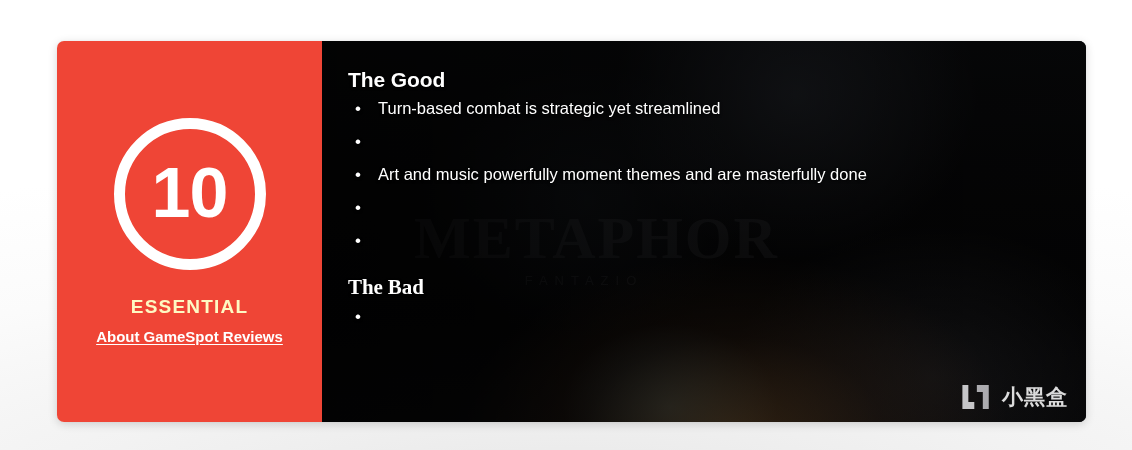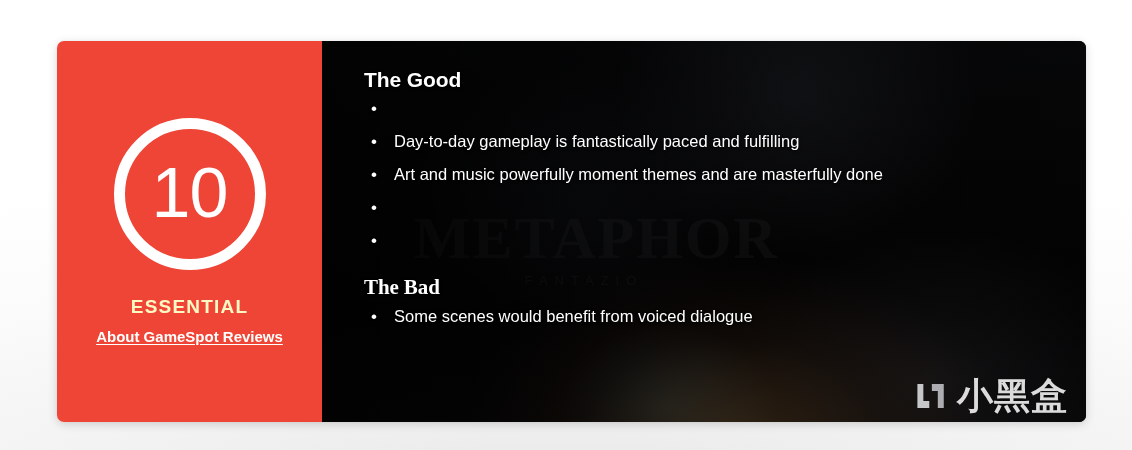--- a/index.html
+++ b/index.html
@@ -57,21 +57,21 @@
     border: 11px solid #ffffff;
     border-radius: 50%;
     box-sizing: content-box;
     display: flex;
     align-items: center;
     justify-content: center;
   }
   .score-value {
     color: #ffffff;
     font-size: 70px;
-    font-weight: normal;
+    font-weight: bold;
     line-height: 1;
     letter-spacing: -1px;
     margin-top: -3px;
   }
   .score-label {
     position: absolute;
     left: 0;
     right: 0;
     top: 255px;
     text-align: center;
@@ -142,22 +142,21 @@
   }
   
   .bg-scrim {
     position: absolute;
     inset: 0;
     background: linear-gradient(90deg, rgba(0,0,0,0.78) 0%, rgba(0,0,0,0.60) 45%, rgba(0,0,0,0.46) 100%);
   }
 
   .content-inner {
     position: relative;
-    padding: 27px 0 0 18px;
-    margin-left: 24px;
+    padding: 27px 0 0 26px;
   }
   .section-heading {
     color: #ffffff;
     font-size: 21px;
     font-weight: bold;
     letter-spacing: -0.1px;
     margin: 0 0 6px 0;
     text-shadow: 0 1px 3px rgba(0,0,0,0.9);
   }
   .section-heading.bad { margin-top: 24px; font-family: Liberation Serif, serif; }
@@ -203,21 +202,21 @@
     opacity: 0.92;
     pointer-events: none;
   }
   .watermark .mark-glyph {
     width: 34px;
     height: 34px;
     display: block;
   }
   .watermark .mark-text {
     color: rgba(255,255,255,0.93);
-    font-size: 36px;
+    font-size: 21px;
     font-weight: bold;
     letter-spacing: 1px;
     line-height: 1;
     font-family: "DejaVu Sans", sans-serif;
   }
 </style>
 </head>
 <body>
 
 <div class="page">
@@ -246,43 +245,42 @@
 
       <div class="bg-scrim"></div>
 
       <div class="content-inner">
 
         <h2 class="section-heading">The Good</h2>
 
         <ul class="pros-list">
           <li class="bullet-row">
             <span class="bullet-dot">•</span>
-          </li>
-          <li class="bullet-row">
-            <span class="bullet-dot">•</span>
-            <span class="bullet-text">Day-to-day gameplay is fantastically paced and fulfilling</span>
+            <span class="bullet-text">Turn-based combat is strategic yet streamlined</span>
+          </li>
+          <li class="bullet-row">
+            <span class="bullet-dot">•</span>
           </li>
           <li class="bullet-row">
             <span class="bullet-dot">•</span>
             <span class="bullet-text">Art and music powerfully moment themes and are masterfully done</span>
           </li>
           <li class="bullet-row">
             <span class="bullet-dot">•</span>
           </li>
           <li class="bullet-row">
             <span class="bullet-dot">•</span>
           </li>
         </ul>
 
         <h2 class="section-heading bad">The Bad</h2>
 
         <ul class="cons-list">
           <li class="bullet-row">
             <span class="bullet-dot">•</span>
-            <span class="bullet-text">Some scenes would benefit from voiced dialogue</span>
           </li>
         </ul>
 
       </div>
 
       <div class="watermark">
         <svg class="mark-glyph" viewBox="0 0 40 40">
           <path d="M4 6 L4 34 L18 34 L18 26 L11 26 L11 6 Z" fill="rgba(235,235,238,0.90)"></path>
           <path d="M21 6 L21 14 L28 14 L28 34 L35 34 L35 6 Z" fill="rgba(215,215,220,0.85)"></path>
         </svg>

